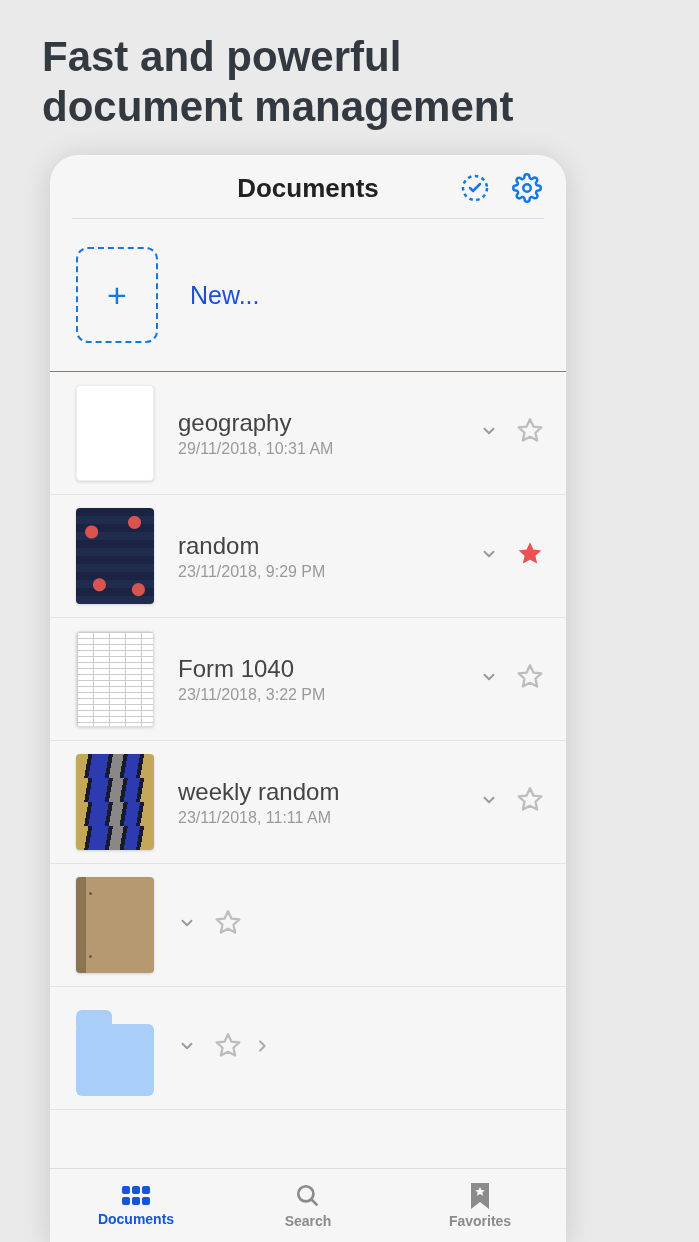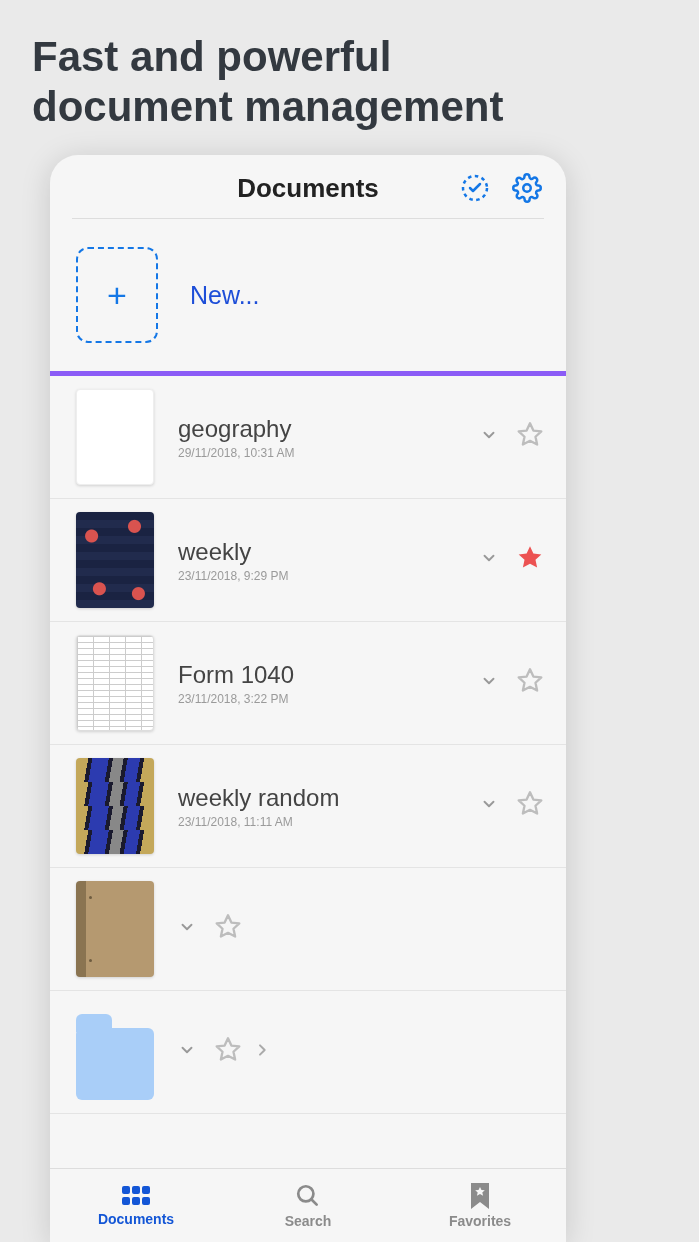--- a/index.html
+++ b/index.html
@@ -8,21 +8,21 @@
   background: #eaeaea;
   width: 699px;
   height: 1242px;
   overflow: hidden;
 }
 .marketing-title {
   font-size: 42px;
   font-weight: 700;
   color: #333940;
   line-height: 1.2;
-  padding: 32px 0 0 32px;
+  padding: 32px 0 0 42px;
 }
 .phone-frame {
   position: absolute;
   top: 155px;
   left: 50px;
   width: 516px;
   height: 1087px;
   background: #f6f6f6;
   border-radius: 28px 28px 0 0;
   box-shadow: 0 4px 30px rgba(0,0,0,0.15);
@@ -82,21 +82,21 @@
   text-align: right;
 }
 .list { }
 .list-row {
   display: flex;
   align-items: center;
   padding: 13px 22px 13px 26px;
   border-bottom: 1px solid #e4e4e4;
   gap: 24px;
 }
-.list-row:first-child { border-top: 5px solid #8b5cf6; }
+.list-row:first-child { border-top: 1px solid #8b5cf6; }
 .thumb {
   width: 78px;
   height: 96px;
   border-radius: 4px;
   box-shadow: 0 1px 3px rgba(0,0,0,0.15);
   flex-shrink: 0;
 }
 .thumb-blank { background: #fff; border: 1px solid #eee; }
 .thumb-navy {
   background: #1a2342;
@@ -147,21 +147,21 @@
 .thumb-folder::after {
   content:"";
   position:absolute;
   left:0; top:10px;
   width:36px; height:18px;
   background:#a9cef8;
   border-radius:6px 6px 0 0;
 }
 .row-text { flex: 1; min-width: 0; }
 .row-title { font-size: 24px; color: #444; font-weight: 400; }
-.row-date { font-size: 12px; color: #9a9a9a; margin-top: 3px; }
+.row-date { font-size: 16px; color: #9a9a9a; margin-top: 3px; }
 .row-actions { display: flex; align-items: center; gap: 18px; }
 .chevron-small { color: #999; }
 .star-outline { color: #bdbdbd; }
 .star-filled { color: #ec5252; }
 .tabbar {
   display: flex;
   height: 74px;
   background: #f6f6f6;
   border-top: 1px solid #ddd;
 }
@@ -229,21 +229,21 @@
                 <path d="M6 9 l6 6 l6 -6"></path>
               </svg></span>
             <span class="star-outline"><svg width="28" height="28" viewBox="0 0 24 24" fill="none" stroke="currentColor" stroke-width="2" stroke-linejoin="round">
                 <path d="M12 2 l2.9 6.2 l6.8 0.7 l-5 4.6 l1.4 6.7 L12 17 l-6.1 3.2 l1.4 -6.7 l-5 -4.6 l6.8 -0.7 z"></path>
               </svg></span>
           </div>
         </div>
         <div class="list-row">
           <div class="thumb thumb-navy"></div>
           <div class="row-text">
-            <div class="row-title">weekly</div>
+            <div class="row-title">random</div>
             <div class="row-date">23/11/2018, 9:29 PM</div>
           </div>
           <div class="row-actions">
             <span class="chevron-small"><svg width="18" height="18" viewBox="0 0 24 24" fill="none" stroke="currentColor" stroke-width="2.5" stroke-linecap="round" stroke-linejoin="round">
                 <path d="M6 9 l6 6 l6 -6"></path>
               </svg></span>
             <span class="star-filled"><svg width="28" height="28" viewBox="0 0 24 24" fill="currentColor">
                 <path d="M12 2 l2.9 6.2 l6.8 0.7 l-5 4.6 l1.4 6.7 L12 17 l-6.1 3.2 l1.4 -6.7 l-5 -4.6 l6.8 -0.7 z"></path>
               </svg></span>
           </div>

